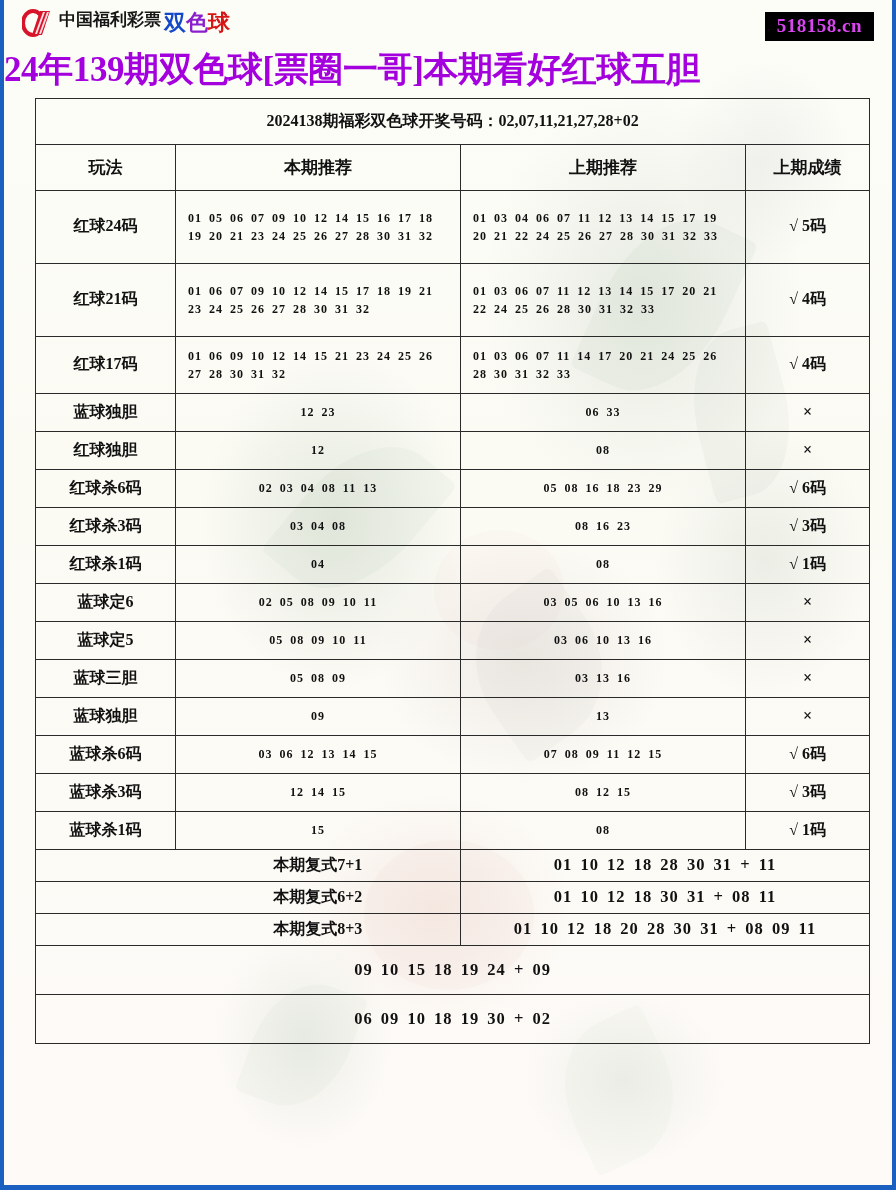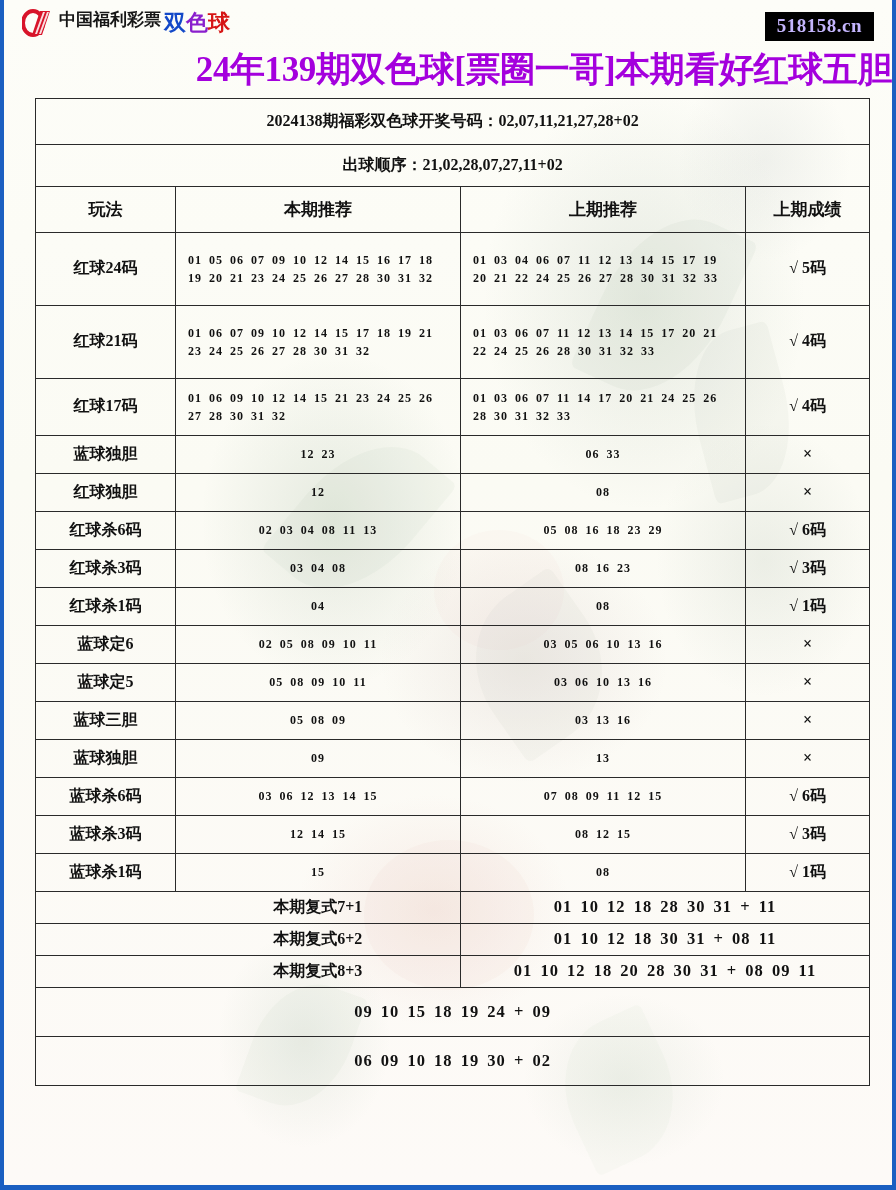--- a/index.html
+++ b/index.html
@@ -75,31 +75,31 @@
   }
   .logo-text-ssq span:nth-child(1) { color: #1348c8; }
   .logo-text-ssq span:nth-child(2) { color: #8a1fcd; }
   .logo-text-ssq span:nth-child(3) { color: #d61515; }
 
   .site-badge {
     position: absolute;
     right: 18px;
     top: 12px;
     background: #000000;
-    color: #c4b5fd;
+    color: #d946ef;
     font-family: "Liberation Serif", serif;
     font-size: 19px;
     font-weight: bold;
     padding: 3px 12px 4px 12px;
     letter-spacing: 0.5px;
     line-height: 1.15;
   }
 
   .page-title {
-    text-align: right;
+    text-align: left;
     color: #a400dd;
     font-family: "Liberation Serif", "DejaVu Serif", serif;
     font-size: 35px;
     font-weight: bold;
     line-height: 1.05;
     margin: 0 0 9px 0;
     white-space: nowrap;
     letter-spacing: -0.4px;
   }
 
@@ -238,23 +238,20 @@
       <colgroup>
         <col class="c1">
           <col class="c2">
           <col class="c3">
           <col class="c4">
       </colgroup>
       <tbody>
         <tr class="hdr-draw">
           <td colspan="4">2024138期福彩双色球开奖号码：02,07,11,21,27,28+02</td>
         </tr>
-        <tr class="hdr-order">
-          <td colspan="4">出球顺序：21,02,28,07,27,11+02</td>
-        </tr>
         <tr class="hdr-cols">
           <td>玩法</td>
           <td>本期推荐</td>
           <td>上期推荐</td>
           <td>上期成绩</td>
         </tr>
 
       <tr class="multi3">
             <td class="play-name">红球24码</td>
             <td class="nums wrap">01 05 06 07 09 10 12 14 15 16 17 18 19 20 21 23 24 25 26 27 28 30 31 32</td>

